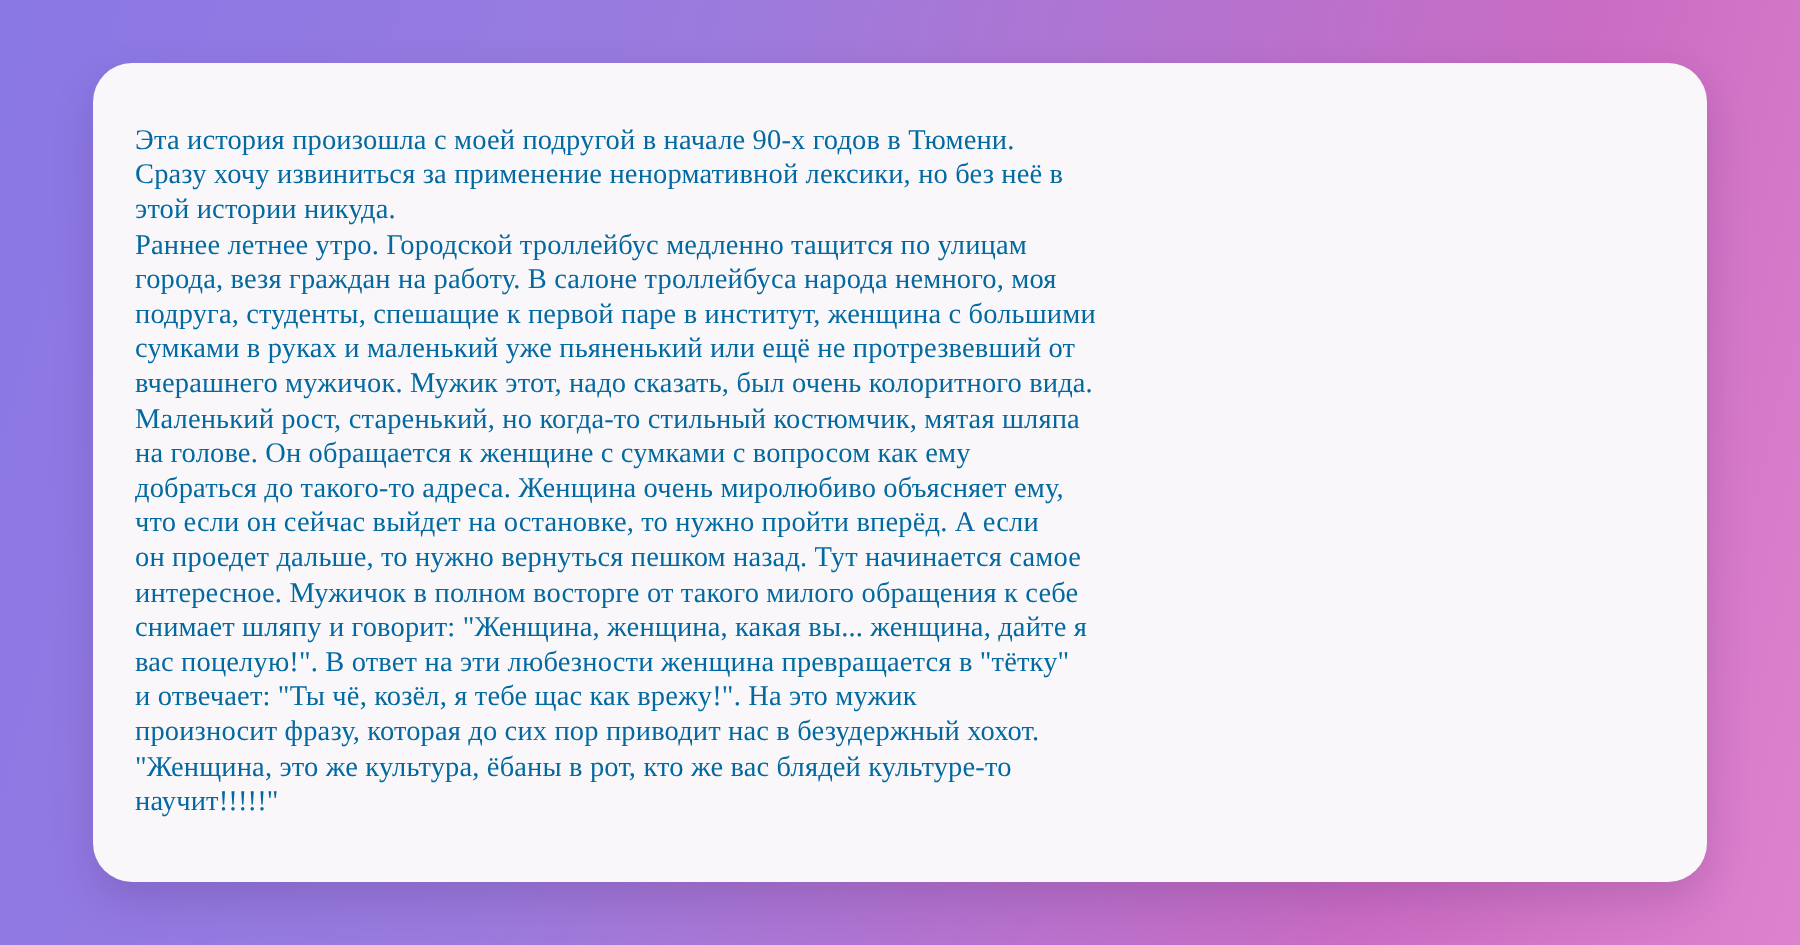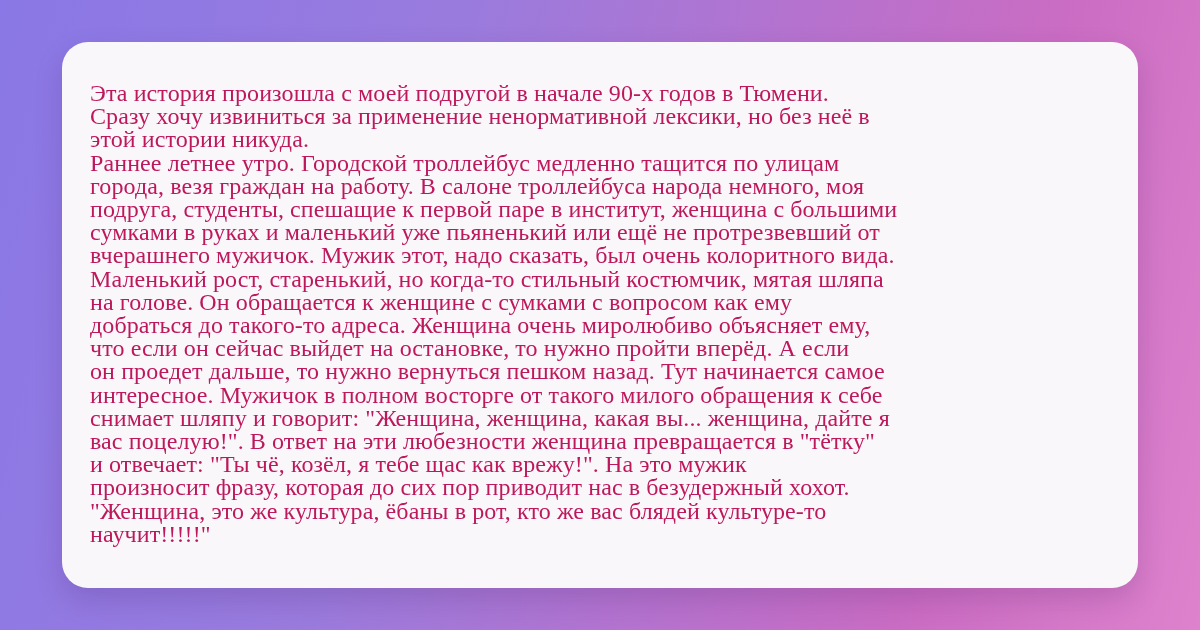--- a/index.html
+++ b/index.html
@@ -42,23 +42,23 @@
     color: #ededee;
     white-space: nowrap;
     user-select: none;
     pointer-events: none;
     z-index: 0;
   }
   .story-text {
     position: relative;
     z-index: 1;
     padding: 40px 28px 30px 28px;
-    font-size: 24px;
+    font-size: 19px;
     line-height: 23.2px;
-    color: #be185d;
+    color: #0369a1;
     white-space: pre-line;
     letter-spacing: 0.1px;
   }
 </style>
 </head>
 <body>
 
 <div class="page-bg"></div>
 
 <div class="story-card">

